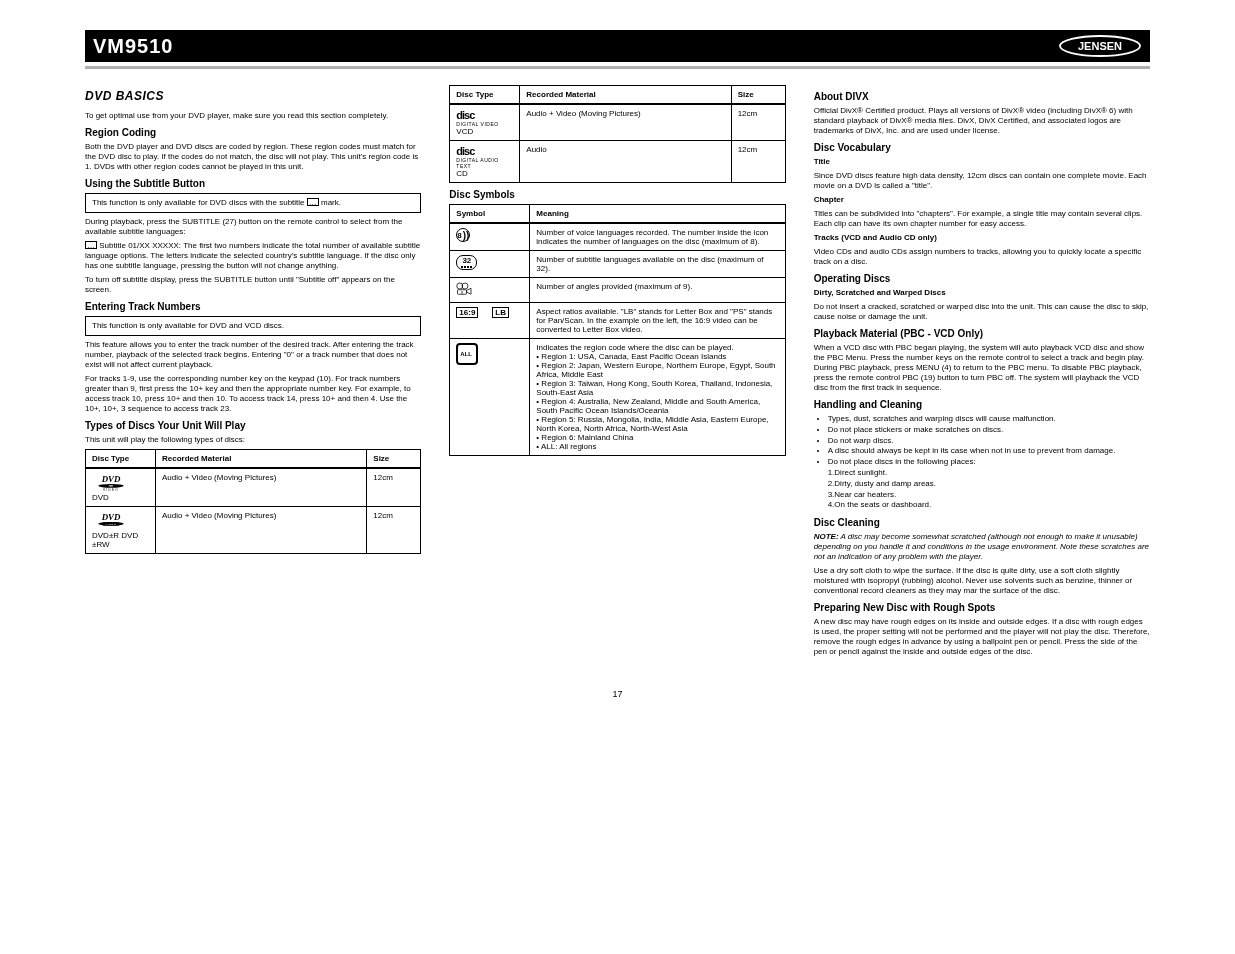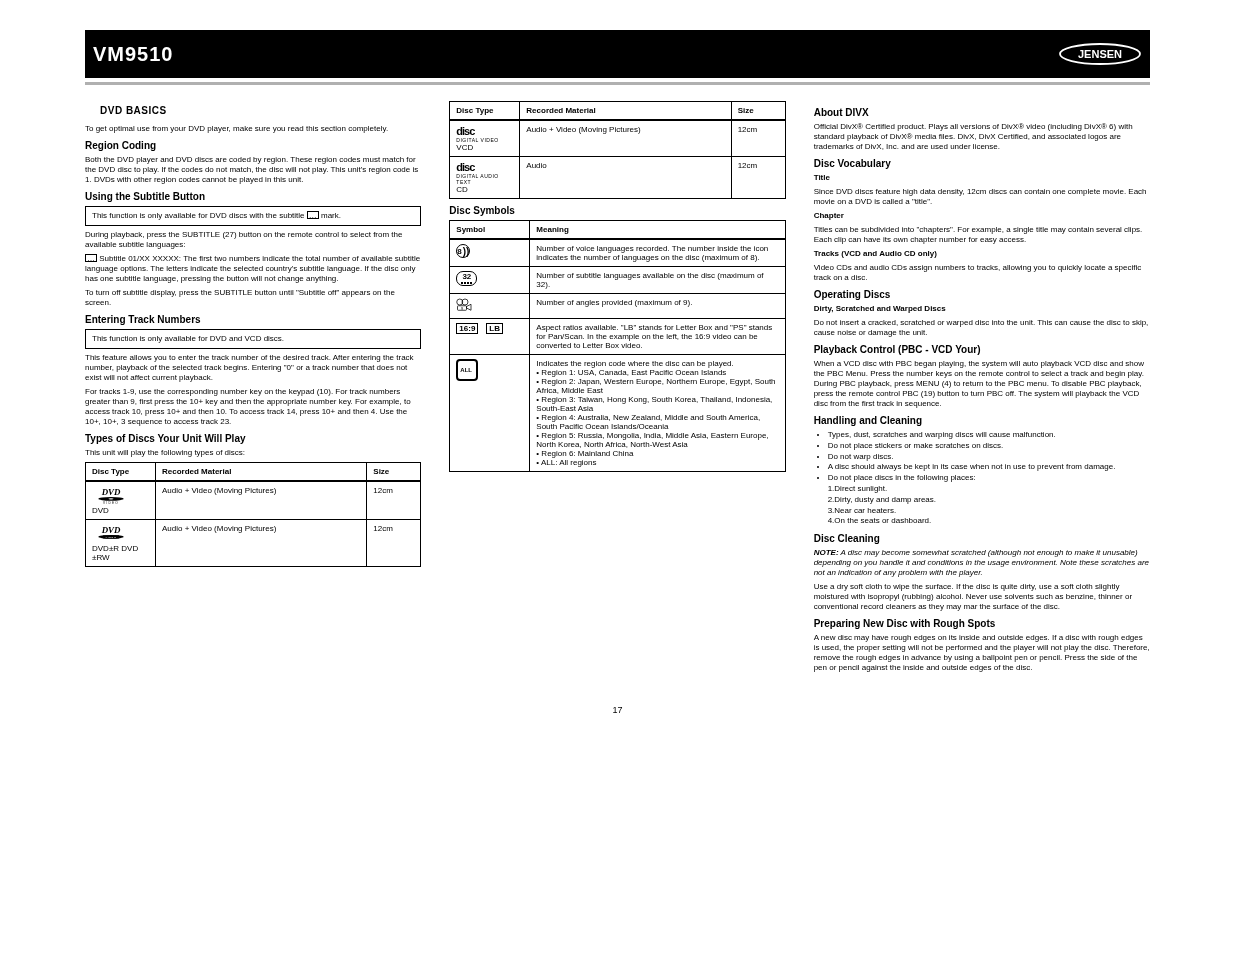--- a/index.html
+++ b/index.html
@@ -8,21 +8,21 @@
     width: 1235px;
     background: #fff;
     color: #000;
     font-size: 10px;
   }
   .page {
     padding: 30px 85px 40px 85px;
   }
   .topbar {
     background: #000;
-    height: 48px;
+    height: 32px;
     display: flex;
     align-items: center;
     justify-content: space-between;
     padding: 0 8px;
     margin-bottom: 4px;
   }
   .topbar-left {
     color: #fff;
     font-weight: bold;
     font-size: 20px;
@@ -41,24 +41,25 @@
   .columns {
     display: flex;
     gap: 28px;
   }
   .col { flex: 1 1 0; min-width: 0; }
   .col-left { max-width: 340px; }
   .col-mid { max-width: 340px; }
   .col-right { max-width: 340px; }
 
   h1 {
-    font-size: 10px;
+    font-size: 12px;
     font-weight: bold;
-    margin: 4px 15px 8px;
+    margin: 4px 0 8px;
     letter-spacing: 0.5px;
+    font-style: italic;
   }
   h2 {
     font-size: 10px;
     font-weight: bold;
     margin: 6px 0 4px;
   }
   p { font-size: 9px; line-height: 1.3; margin: 4px 0; }
   .small { font-size: 8px; line-height: 1.25; }
   .table {
     border: 1px solid #000;
@@ -82,21 +83,21 @@
   .disc-sub { font-size: 5px; letter-spacing: 0.5px; display:block; }
   .disc-sub2 { font-size: 5px; letter-spacing: 0.5px; display:block; }
   .sym-box { border: 1px solid #000; display:inline-block; font-size:8px; padding:0 2px; }
   .circle8 { display:inline-flex; align-items:center; justify-content:center; border:1px solid #000; width:14px; height:14px; border-radius:50%; font-size:8px; font-weight:bold; }
   .arcs::after { content: "))"; font-size: 10px; margin-left:1px; }
   .sub32 { border:1px solid #000; border-radius:7px; padding:1px 4px; display:inline-block; text-align:center; line-height:1; }
   .sub32 .dots { display:flex; gap:1px; justify-content:center; margin-top:1px; }
   .sub32 .dots span { width:2px; height:2px; background:#000; }
   .cam { display:inline-flex; align-items:center; gap:2px; }
   .cam-svg { width:18px; height:14px; }
-  .ratio-box { display:inline-flex; align-items:center; gap:8px; }
+  .ratio-box { display:inline-flex; align-items:center; gap:14px; }
   .globe { display:inline-block; border:2px solid #000; width:22px; height:22px; border-radius:4px; position:relative; }
   .globe::after { content:"ALL"; font-size:6px; font-weight:bold; position:absolute; top:6px; left:2px; }
   .notice-box {
     border: 1px solid #000;
     padding: 4px 6px;
     font-size: 8px;
     line-height: 1.25;
     margin: 4px 0 2px;
   }
   .dvd-svg { width:38px; height:18px; }
@@ -299,21 +300,21 @@
       <p class="small">Since DVD discs feature high data density, 12cm discs can contain one complete movie. Each movie on a DVD is called a "title".</p>
       <p class="small"><b>Chapter</b></p>
       <p class="small">Titles can be subdivided into "chapters". For example, a single title may contain several clips. Each clip can have its own chapter number for easy access.</p>
       <p class="small"><b>Tracks (VCD and Audio CD only)</b></p>
       <p class="small">Video CDs and audio CDs assign numbers to tracks, allowing you to quickly locate a specific track on a disc.</p>
 
       <h2>Operating Discs</h2>
       <p class="small"><b>Dirty, Scratched and Warped Discs</b></p>
       <p class="small">Do not insert a cracked, scratched or warped disc into the unit. This can cause the disc to skip, cause noise or damage the unit.</p>
 
-      <h2>Playback Control (PBC - VCD Your)</h2>
+      <h2>Playback Material (PBC - VCD Only)</h2>
       <p class="small">When a VCD disc with PBC began playing, the system will auto playback VCD disc and show the PBC Menu. Press the number keys on the remote control to select a track and begin play. During PBC playback, press MENU (4) to return to the PBC menu. To disable PBC playback, press the remote control PBC (19) button to turn PBC off. The system will playback the VCD disc from the first track in sequence.</p>
 
       <h2>Handling and Cleaning</h2>
       <ul>
         <li>Types, dust, scratches and warping discs will cause malfunction.</li>
         <li>Do not place stickers or make scratches on discs.</li>
         <li>Do not warp discs.</li>
         <li>A disc should always be kept in its case when not in use to prevent from damage.</li>
         <li style="white-space:pre-line">Do not place discs in the following places:
 1.Direct sunlight.

